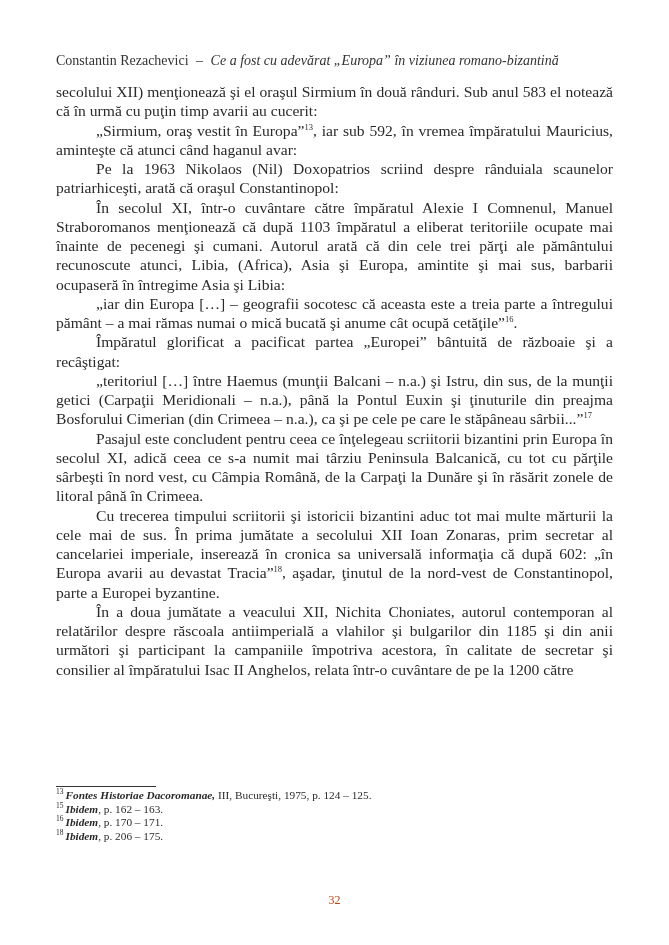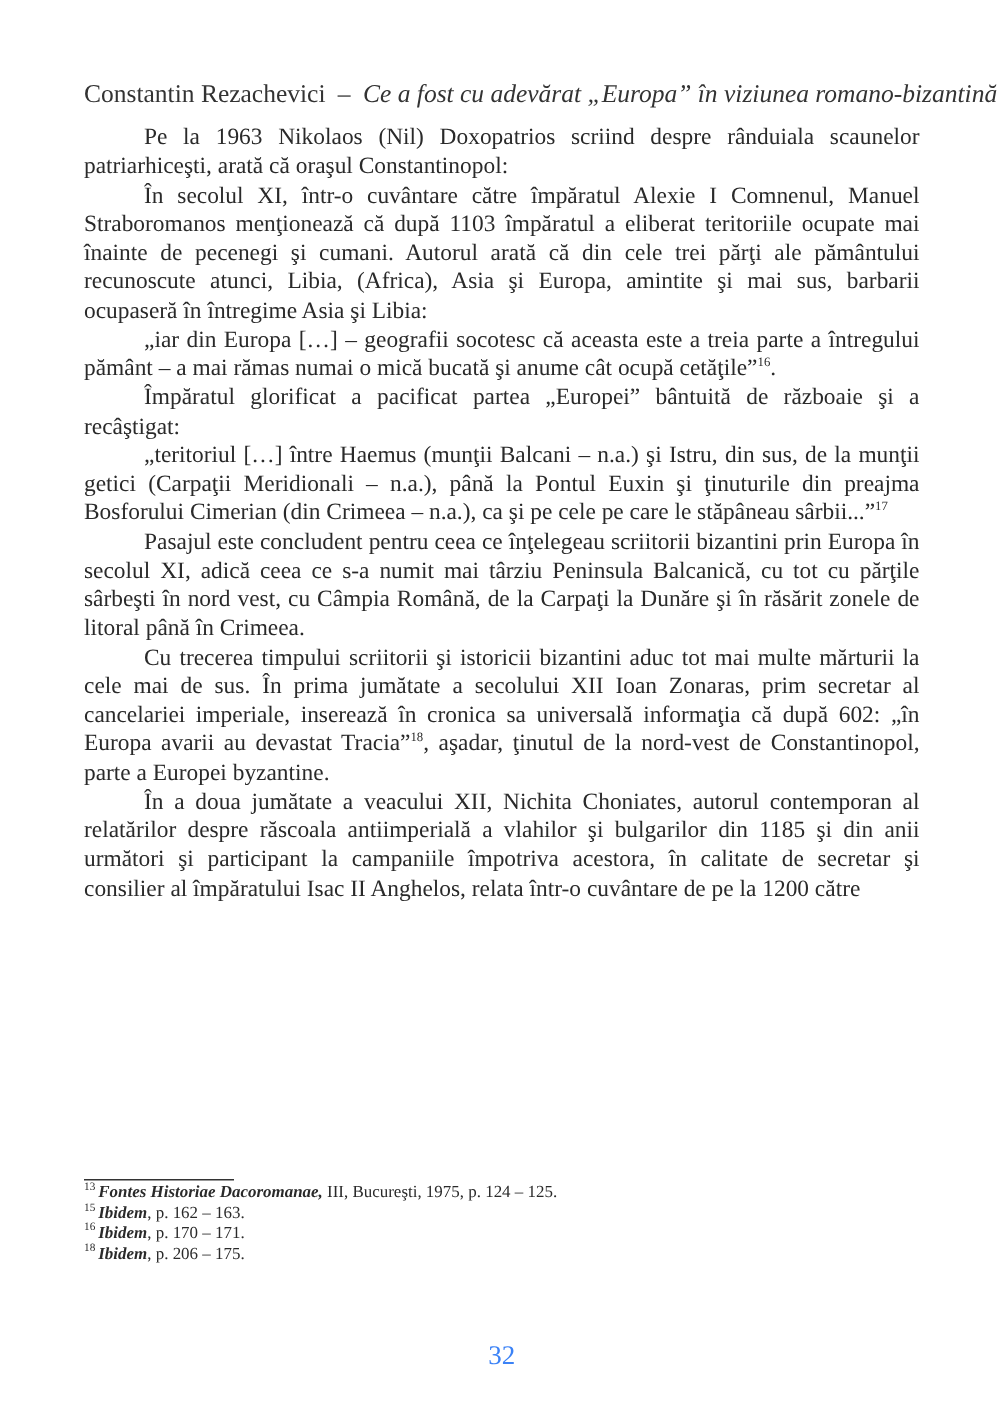--- a/index.html
+++ b/index.html
@@ -3,21 +3,21 @@
   <meta charset="utf-8">
   <style>
     html, body { margin: 0; padding: 0; background: #ffffff; }
     body {
       width: 669px; height: 945px; position: relative; overflow: hidden;
       font-family: "Liberation Serif", "DejaVu Serif", serif;
       color: #2a2a2a;
     }
     .running-header {
       position: absolute; left: 56px; top: 53px;
-      font-size: 17px; color: #333333; white-space: nowrap;
+      font-size: 14px; color: #333333; white-space: nowrap;
     }
     .running-header .sep { padding: 0 4px; }
     .running-header .title { font-style: italic; }
     .body-text {
       position: absolute; left: 56px; top: 82px; width: 557px;
       font-size: 15.6px; line-height: 19.25px; text-align: justify;
     }
     .body-text p { margin: 0; text-indent: 40px; }
     .body-text p.noindent { text-indent: 0; }
     .body-text p.quote { text-indent: 40px; }
@@ -28,33 +28,35 @@
     }
     .footnotes {
       position: absolute; left: 56px; top: 789px; width: 557px;
       font-size: 11.3px; line-height: 13.6px;
     }
     .footnotes .fn-item { margin: 0; }
     .footnotes .fn-num { font-size: 7.5px; vertical-align: super; line-height: 0; margin-right: 2px; }
     .footnotes .it { font-style: italic; font-weight: bold; }
     .page-number {
       position: absolute; left: 0; width: 669px; top: 893px; text-align: center;
-      font-size: 18px; color: #3b82f6;
+      font-size: 12px; color: #c2410c;
     }
   </style>
 </head>
 <body>
 
 <div class="running-header">
   <span>Constantin Rezachevici</span>
   <span class="sep">–</span>
   <span class="title">Ce a fost cu adevărat „Europa” în viziunea romano-bizantină</span>
 </div>
 
 <div class="body-text">
+  <p class="noindent"><span>secolului XII) menţionează şi el oraşul Sirmium în două rânduri. Sub anul 583 el notează că în urmă cu puţin timp avarii au cucerit:</span></p>
+  <p class="quote"><span>„Sirmium, oraş vestit în Europa”</span><sup class="fn">13</sup><span>, iar sub 592, în vremea împăratului Mauricius, aminteşte că atunci când haganul avar:</span></p>
   <p><span>Pe la 1963 Nikolaos (Nil) Doxopatrios scriind despre rânduiala scaunelor patriarhiceşti, arată că oraşul Constantinopol:</span></p>
   <p><span>În secolul XI, într-o cuvântare către împăratul Alexie I Comnenul, Manuel Straboromanos menţionează că după 1103 împăratul a eliberat teritoriile ocupate mai înainte de pecenegi şi cumani. Autorul arată că din cele trei părţi ale pământului recunoscute atunci, Libia, (Africa), Asia şi Europa, amintite şi mai sus, barbarii ocupaseră în întregime Asia şi Libia:</span></p>
   <p class="quote"><span>„iar din Europa […] – geografii socotesc că aceasta este a treia parte a întregului pământ – a mai rămas numai o mică bucată şi anume cât ocupă cetăţile”</span><sup class="fn">16</sup><span>.</span></p>
   <p><span>Împăratul glorificat a pacificat partea „Europei” bântuită de războaie şi a recâştigat:</span></p>
   <p class="quote"><span>„teritoriul […] între Haemus (munţii Balcani – n.a.) şi Istru, din sus, de la munţii getici (Carpaţii Meridionali – n.a.), până la Pontul Euxin şi ţinuturile din preajma Bosforului Cimerian (din Crimeea – n.a.), ca şi pe cele pe care le stăpâneau sârbii...”</span><sup class="fn">17</sup></p>
   <p><span>Pasajul este concludent pentru ceea ce înţelegeau scriitorii bizantini prin Europa în secolul XI, adică ceea ce s-a numit mai târziu Peninsula Balcanică, cu tot cu părţile sârbeşti în nord vest, cu Câmpia Română, de la Carpaţi la Dunăre şi în răsărit zonele de litoral până în Crimeea.</span></p>
   <p><span>Cu trecerea timpului scriitorii şi istoricii bizantini aduc tot mai multe mărturii la cele mai de sus. În prima jumătate a secolului XII Ioan Zonaras, prim secretar al cancelariei imperiale, inserează în cronica sa universală informaţia că după 602: „în Europa avarii au devastat Tracia”</span><sup class="fn">18</sup><span>, aşadar, ţinutul de la nord-vest de Constantinopol, parte a Europei byzantine.</span></p>
   <p><span>În a doua jumătate a veacului XII, Nichita Choniates, autorul contemporan al relatărilor despre răscoala antiimperială a vlahilor şi bulgarilor din 1185 şi din anii următori şi participant la campaniile împotriva acestora, în calitate de secretar şi consilier al împăratului Isac II Anghelos, relata într-o cuvântare de pe la 1200 către</span></p>
 </div>
 

